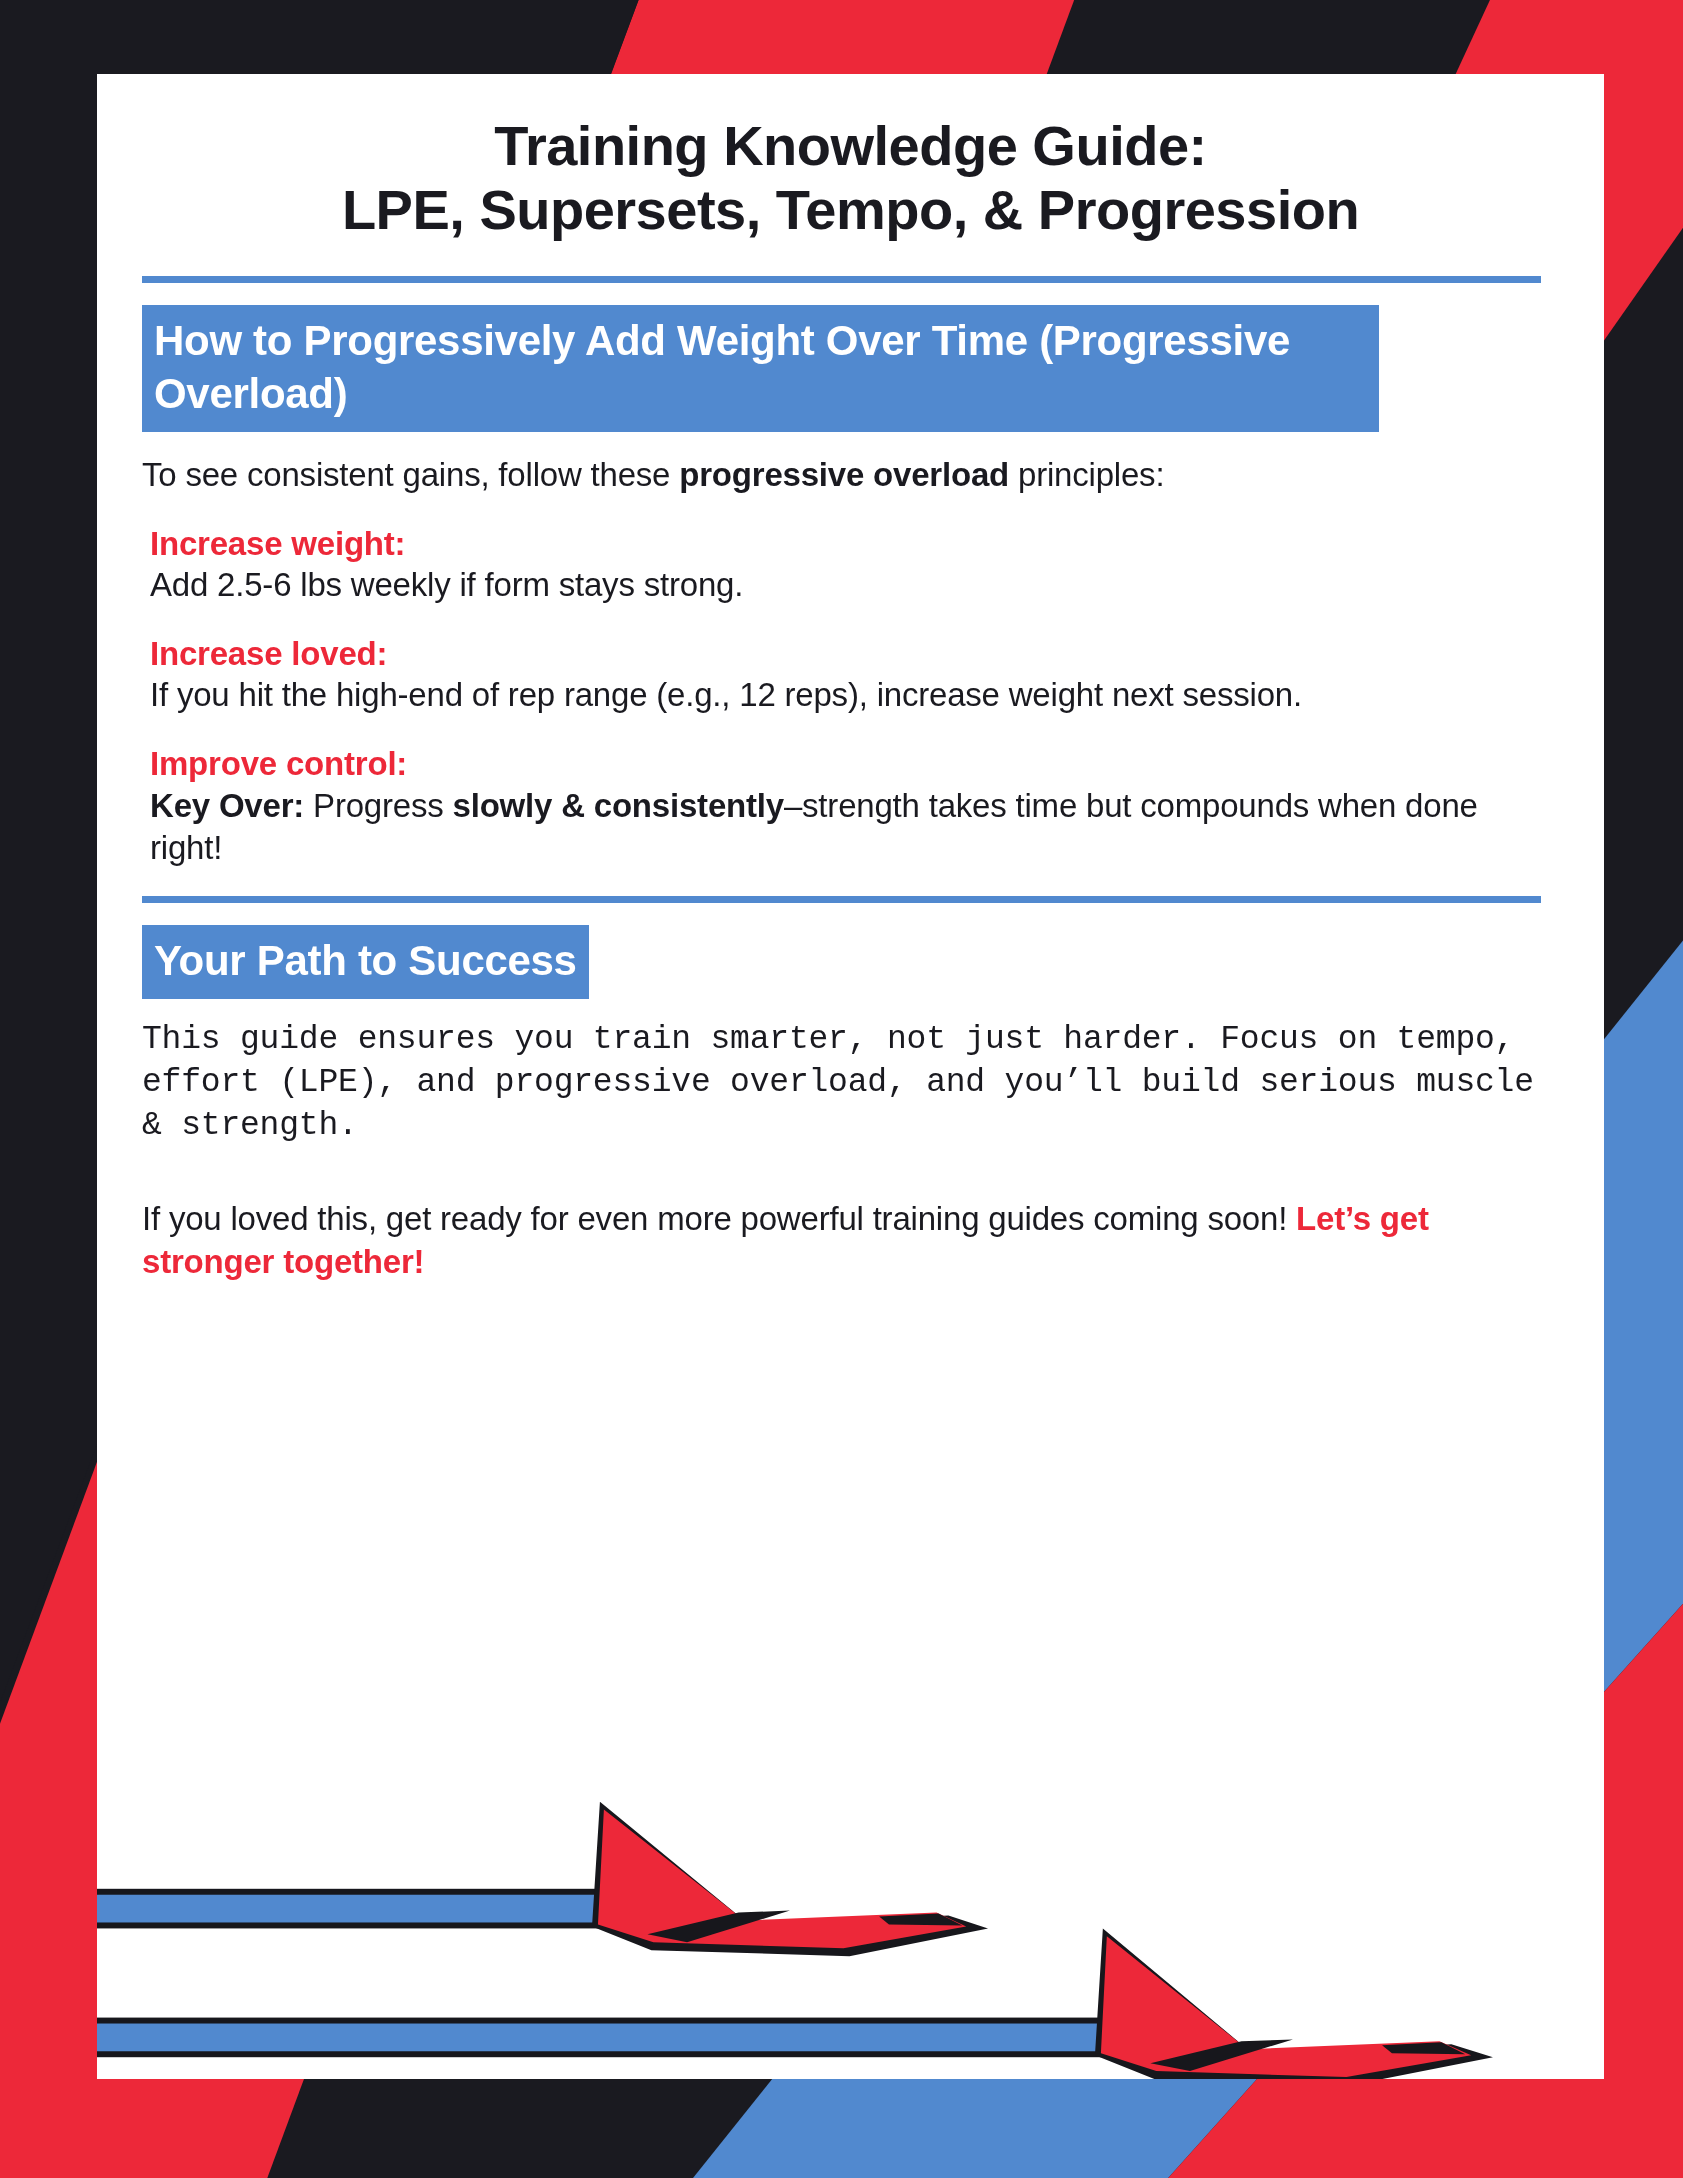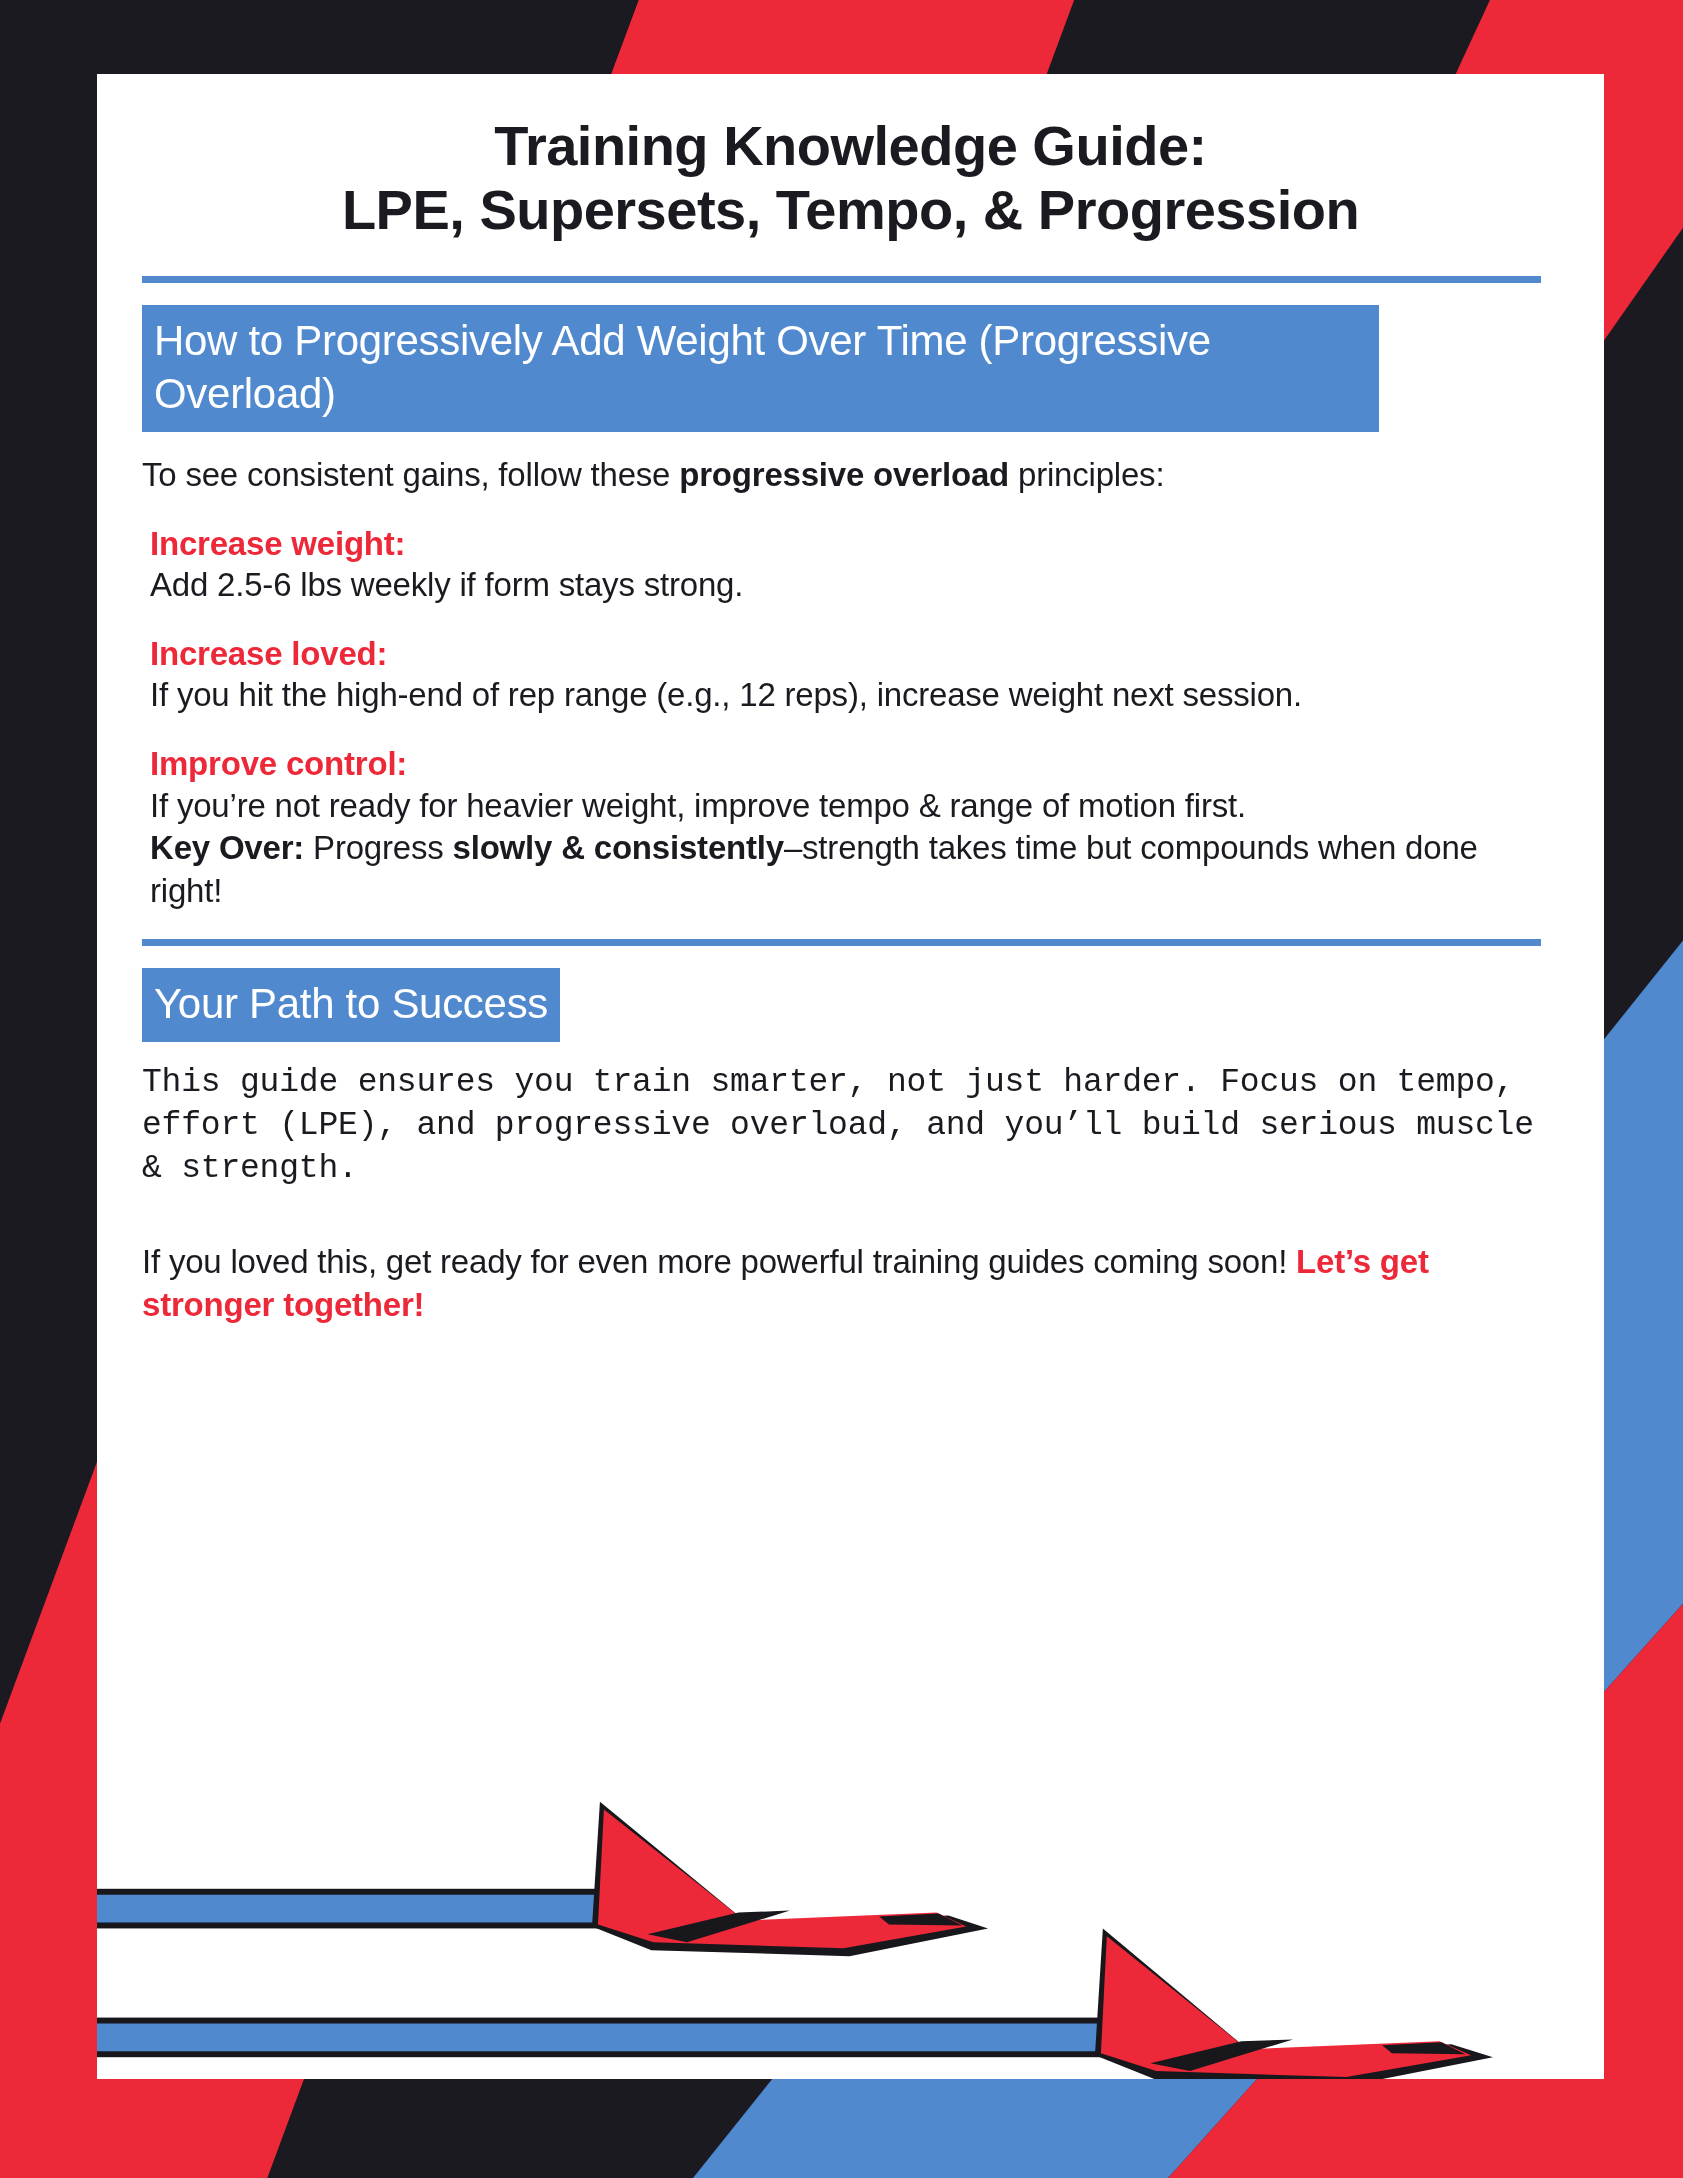--- a/index.html
+++ b/index.html
@@ -48,21 +48,21 @@
     margin:34px 63px 0 45px;
   }
   .divider.second{margin-top:26px;}
 
   
   .section-head{
     display:inline-block;
     background:#5189cf;
     color:#ffffff;
     font-size:42px;
-    font-weight:normal;
+    font-weight:bold;
     line-height:1.28;
     padding:9px 12px 11px 12px;
     margin:22px 0 0 45px;
     letter-spacing:-0.3px;
     max-width:1238px;
     box-sizing:border-box;
   }
   .section-head.wide{width:1237px;}
 
   
@@ -145,21 +145,20 @@
       <span class="bullet-text">Add 2.5-6 lbs weekly if form stays strong.</span>
     </div>
 
     <div class="bullet-block">
       <span class="bullet-label">Increase loved:</span>
       <span class="bullet-text">If you hit the high-end of rep range (e.g., 12 reps), increase weight next session.</span>
     </div>
 
     <div class="bullet-block">
       <span class="bullet-label">Improve control:</span>
-      <span class="bullet-text">If you’re not ready for heavier weight, improve tempo &amp; range of motion first.</span>
     </div>
 
     <p class="copy keyrule"><b>Key Over:</b><span> Progress </span><b>slowly &amp; consistently</b><span>–strength takes time but compounds when done right!</span></p>
   </div>
 
   <div class="divider second"></div>
 
   
   <h2 class="section-head">Your Path to Success</h2>
 

